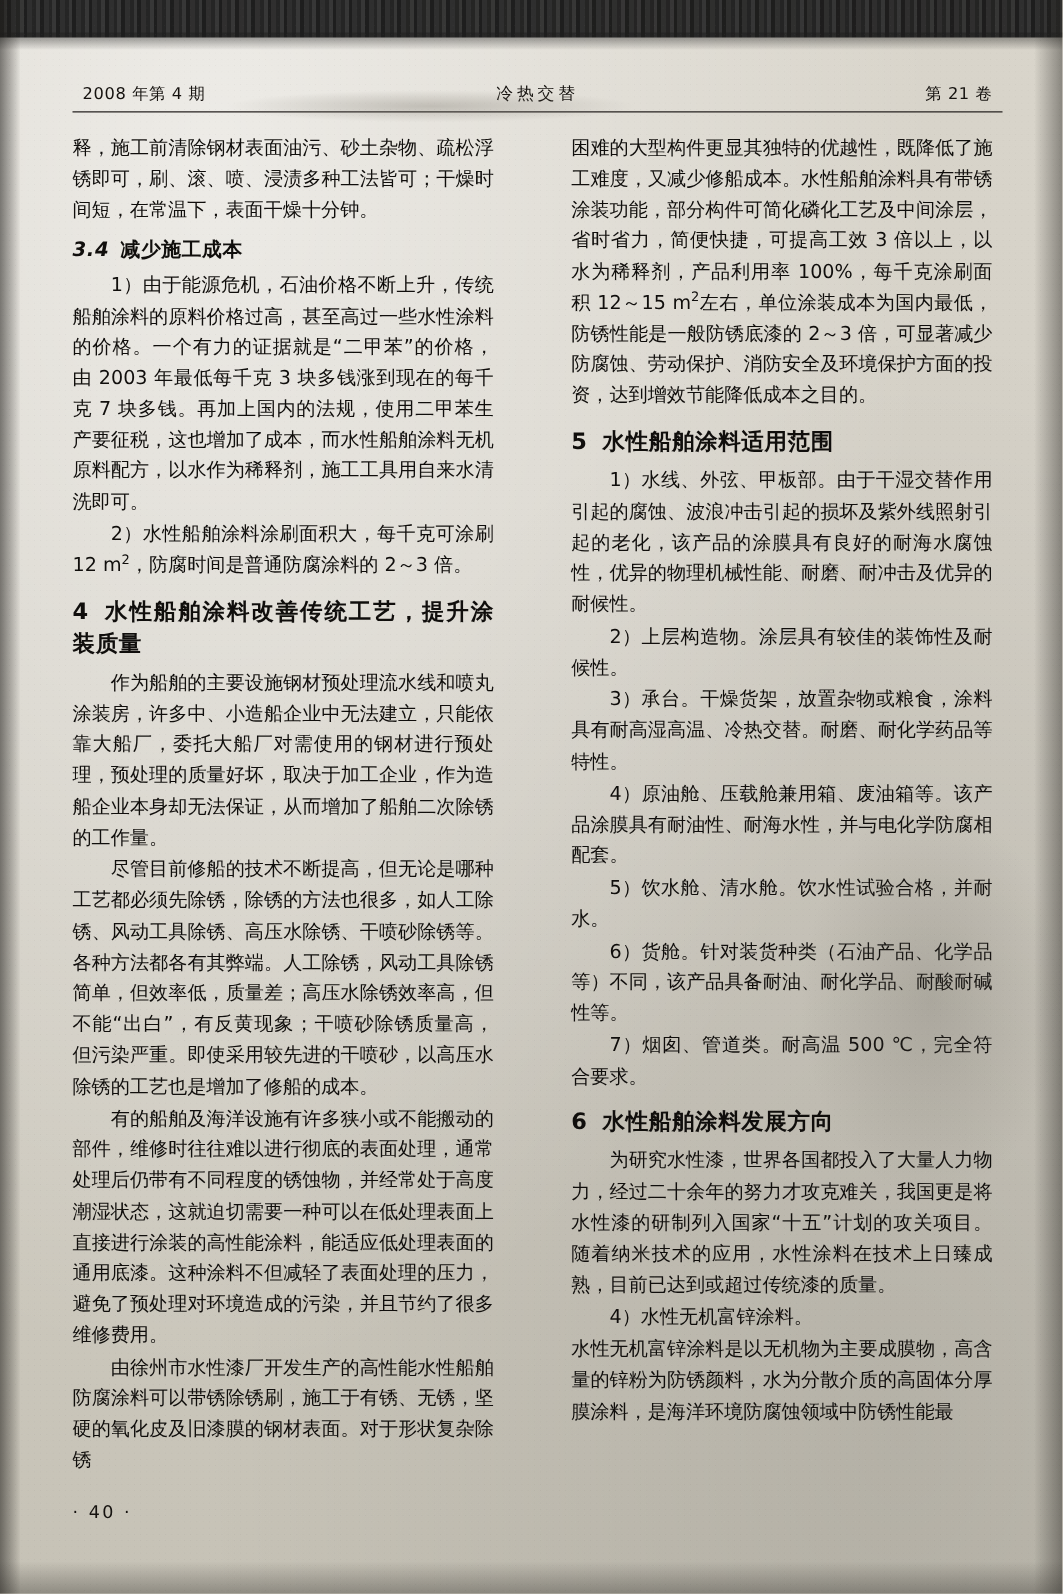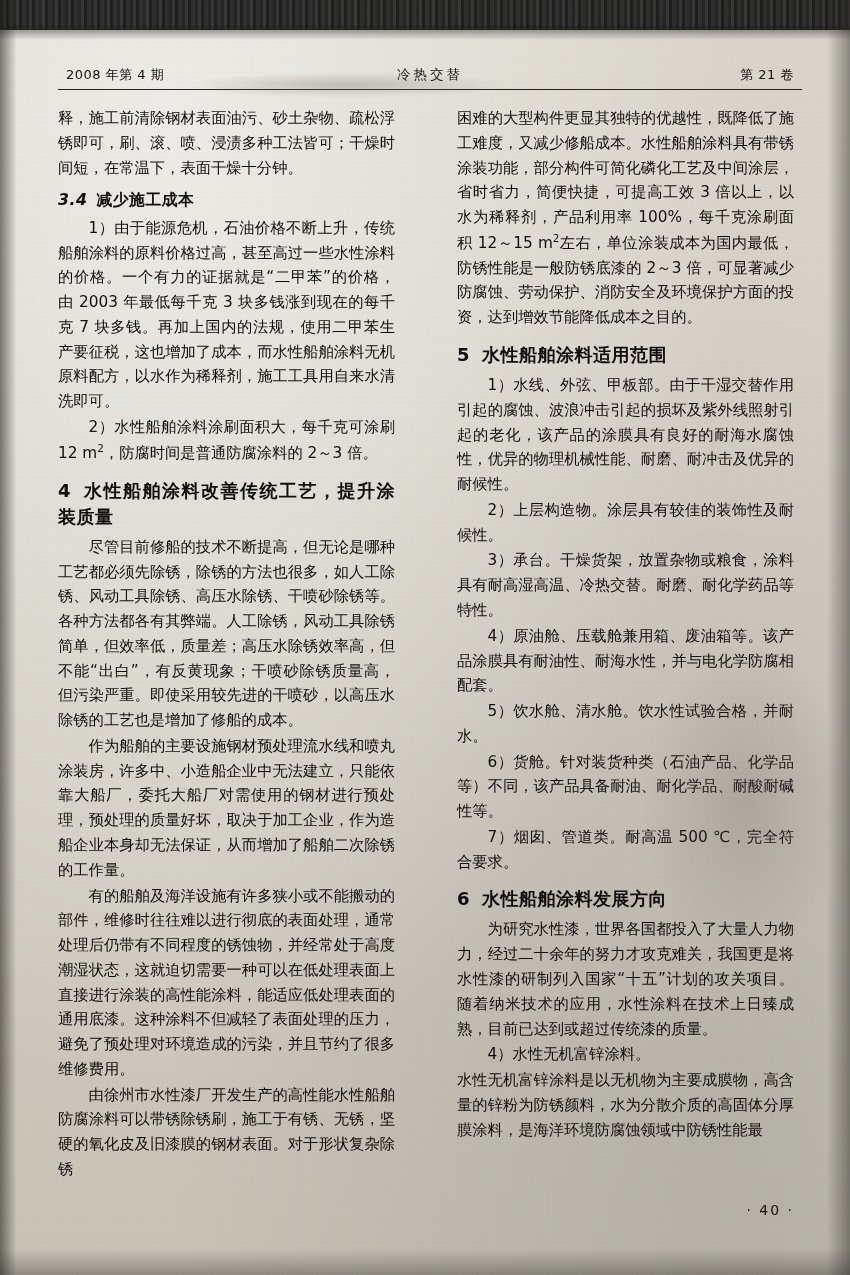--- a/index.html
+++ b/index.html
@@ -136,21 +136,21 @@
   h2.sec .num { margin-right: 12px; }
 
   .sup { font-size: 0.68em; vertical-align: super; }
 
   
   .folio {
     position: absolute;
     bottom: 8px;
     left: 0;
     width: 736px;
-    text-align: right;
+    text-align: left;
     font-size: 14px;
     letter-spacing: 2px;
   }
 
   
   .noise {
     position: absolute;
     inset: 0;
     pointer-events: none;
     background-image:
@@ -204,22 +204,22 @@
         <p class="ind">1）由于能源危机，石油价格不断上升，传统船舶涂料的原料价格过高，甚至高过一些水性涂料的价格。一个有力的证据就是“二甲苯”的价格，由 2003 年最低每千克 3 块多钱涨到现在的每千克 7 块多钱。再加上国内的法规，使用二甲苯生产要征税，这也增加了成本，而水性船舶涂料无机原料配方，以水作为稀释剂，施工工具用自来水清洗即可。</p>
 
         <p class="ind">
           <span>2）水性船舶涂料涂刷面积大，每千克可涂刷</span><span>12 m</span><span class="sup">2</span><span>，防腐时间是普通防腐涂料的 2～3 倍。</span>
         </p>
 
         <h2 class="sec">
           <span class="num">4</span><span>水性船舶涂料改善传统工艺，提升涂装质量</span>
         </h2>
 
+        <p class="ind">作为船舶的主要设施钢材预处理流水线和喷丸涂装房，许多中、小造船企业中无法建立，只能依靠大船厂，委托大船厂对需使用的钢材进行预处理，预处理的质量好坏，取决于加工企业，作为造船企业本身却无法保证，从而增加了船舶二次除锈的工作量。</p>
         <p class="ind">尽管目前修船的技术不断提高，但无论是哪种工艺都必须先除锈，除锈的方法也很多，如人工除锈、风动工具除锈、高压水除锈、干喷砂除锈等。各种方法都各有其弊端。人工除锈，风动工具除锈简单，但效率低，质量差；高压水除锈效率高，但不能“出白”，有反黄现象；干喷砂除锈质量高，但污染严重。即使采用较先进的干喷砂，以高压水除锈的工艺也是增加了修船的成本。</p>
-        <p class="ind">作为船舶的主要设施钢材预处理流水线和喷丸涂装房，许多中、小造船企业中无法建立，只能依靠大船厂，委托大船厂对需使用的钢材进行预处理，预处理的质量好坏，取决于加工企业，作为造船企业本身却无法保证，从而增加了船舶二次除锈的工作量。</p>
         <p class="ind">有的船舶及海洋设施有许多狭小或不能搬动的部件，维修时往往难以进行彻底的表面处理，通常处理后仍带有不同程度的锈蚀物，并经常处于高度潮湿状态，这就迫切需要一种可以在低处理表面上直接进行涂装的高性能涂料，能适应低处理表面的通用底漆。这种涂料不但减轻了表面处理的压力，避免了预处理对环境造成的污染，并且节约了很多维修费用。</p>
         <p class="ind">由徐州市水性漆厂开发生产的高性能水性船舶防腐涂料可以带锈除锈刷，施工于有锈、无锈，坚硬的氧化皮及旧漆膜的钢材表面。对于形状复杂除锈</p>
       </div>
 
       <div class="col right">
         <p>
           <span>困难的大型构件更显其独特的优越性，既降低了施工难度，又减少修船成本。水性船舶涂料具有带锈涂装功能，部分构件可简化磷化工艺及中间涂层，省时省力，简便快捷，可提高工效 3 倍以上，以水为稀释剂，产品利用率 100%，每千克涂刷面积 12</span><span>～15 m</span><span class="sup">2</span><span>左右，单位涂装成本为国内最低，防锈性能是一般防锈底漆的 2～3 倍，可显著减少防腐蚀、劳动保护、消防安全及环境保护方面的投资，达到增效节能降低成本之目的。</span>
         </p>
 
         <h2 class="sec">

